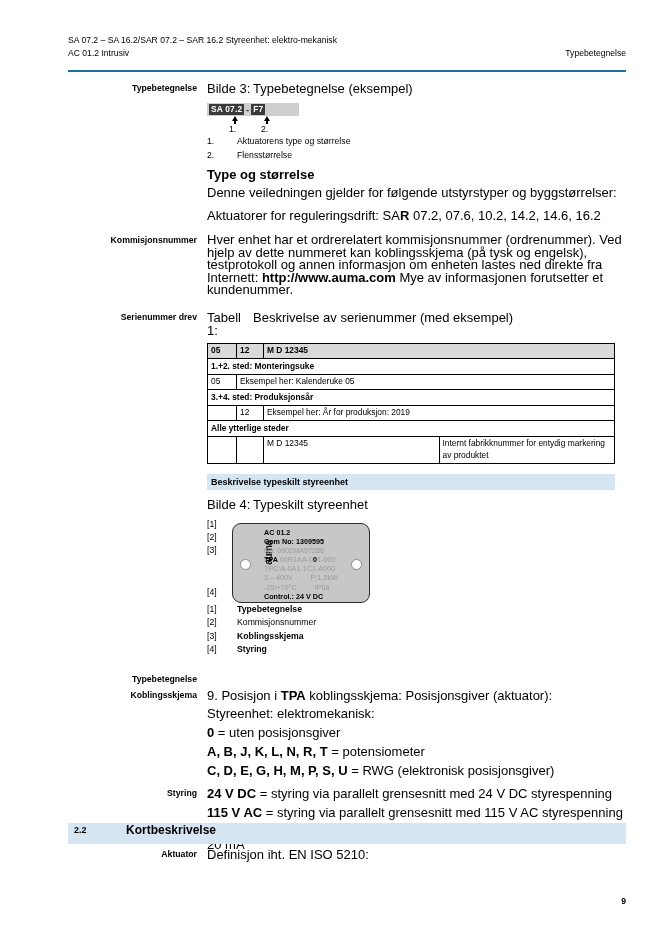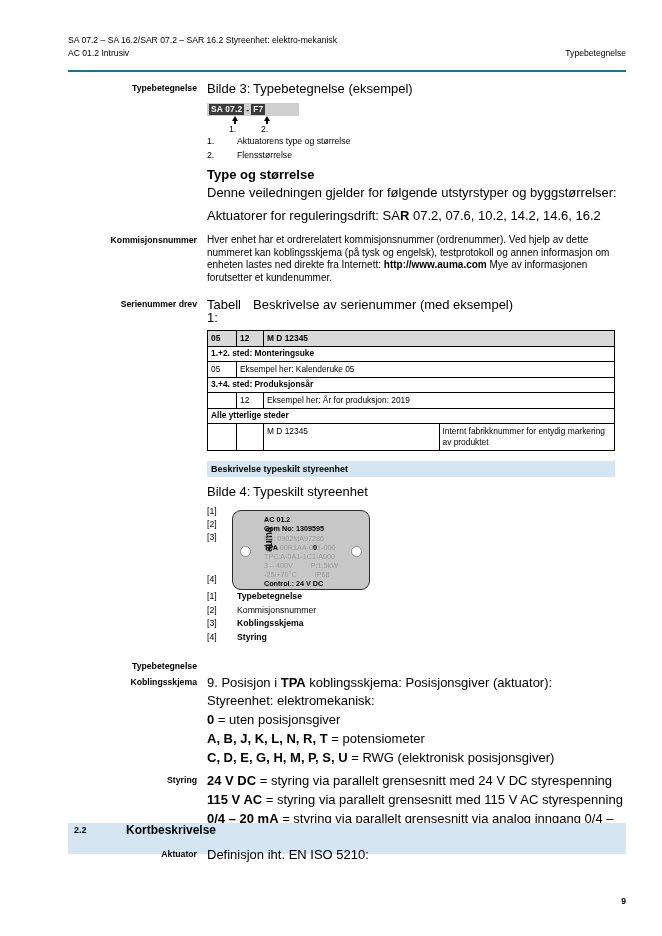--- a/index.html
+++ b/index.html
@@ -88,21 +88,21 @@
 
   .cap {
     font-size: 13px;
     line-height: 13px;
     display: flex;
   }
   .cap-num {
     flex: 0 0 46px;
   }
   .para {
-    font-size: 10px;
+    font-size: 13px;
     line-height: 12.6px;
     text-align: left;
   }
 
   
   .typedesig {
     position: relative;
     width: 92px;
     height: 13px;
     background: #cfcfcf;
@@ -189,21 +189,21 @@
     font-weight: bold;
     line-height: 14px;
     padding: 1px 4px;
     box-sizing: border-box;
   }
   .sectionbar {
     position: absolute;
     left: 68px;
     width: 558px;
     background: #d5e6f2;
-    height: 31px;
+    height: 21px;
   }
   .sectionbar .snum {
     position: absolute;
     left: 6px;
     top: 1px;
     font-size: 9px;
     font-weight: bold;
     line-height: 13px;
   }
   .sectionbar .stitle {

